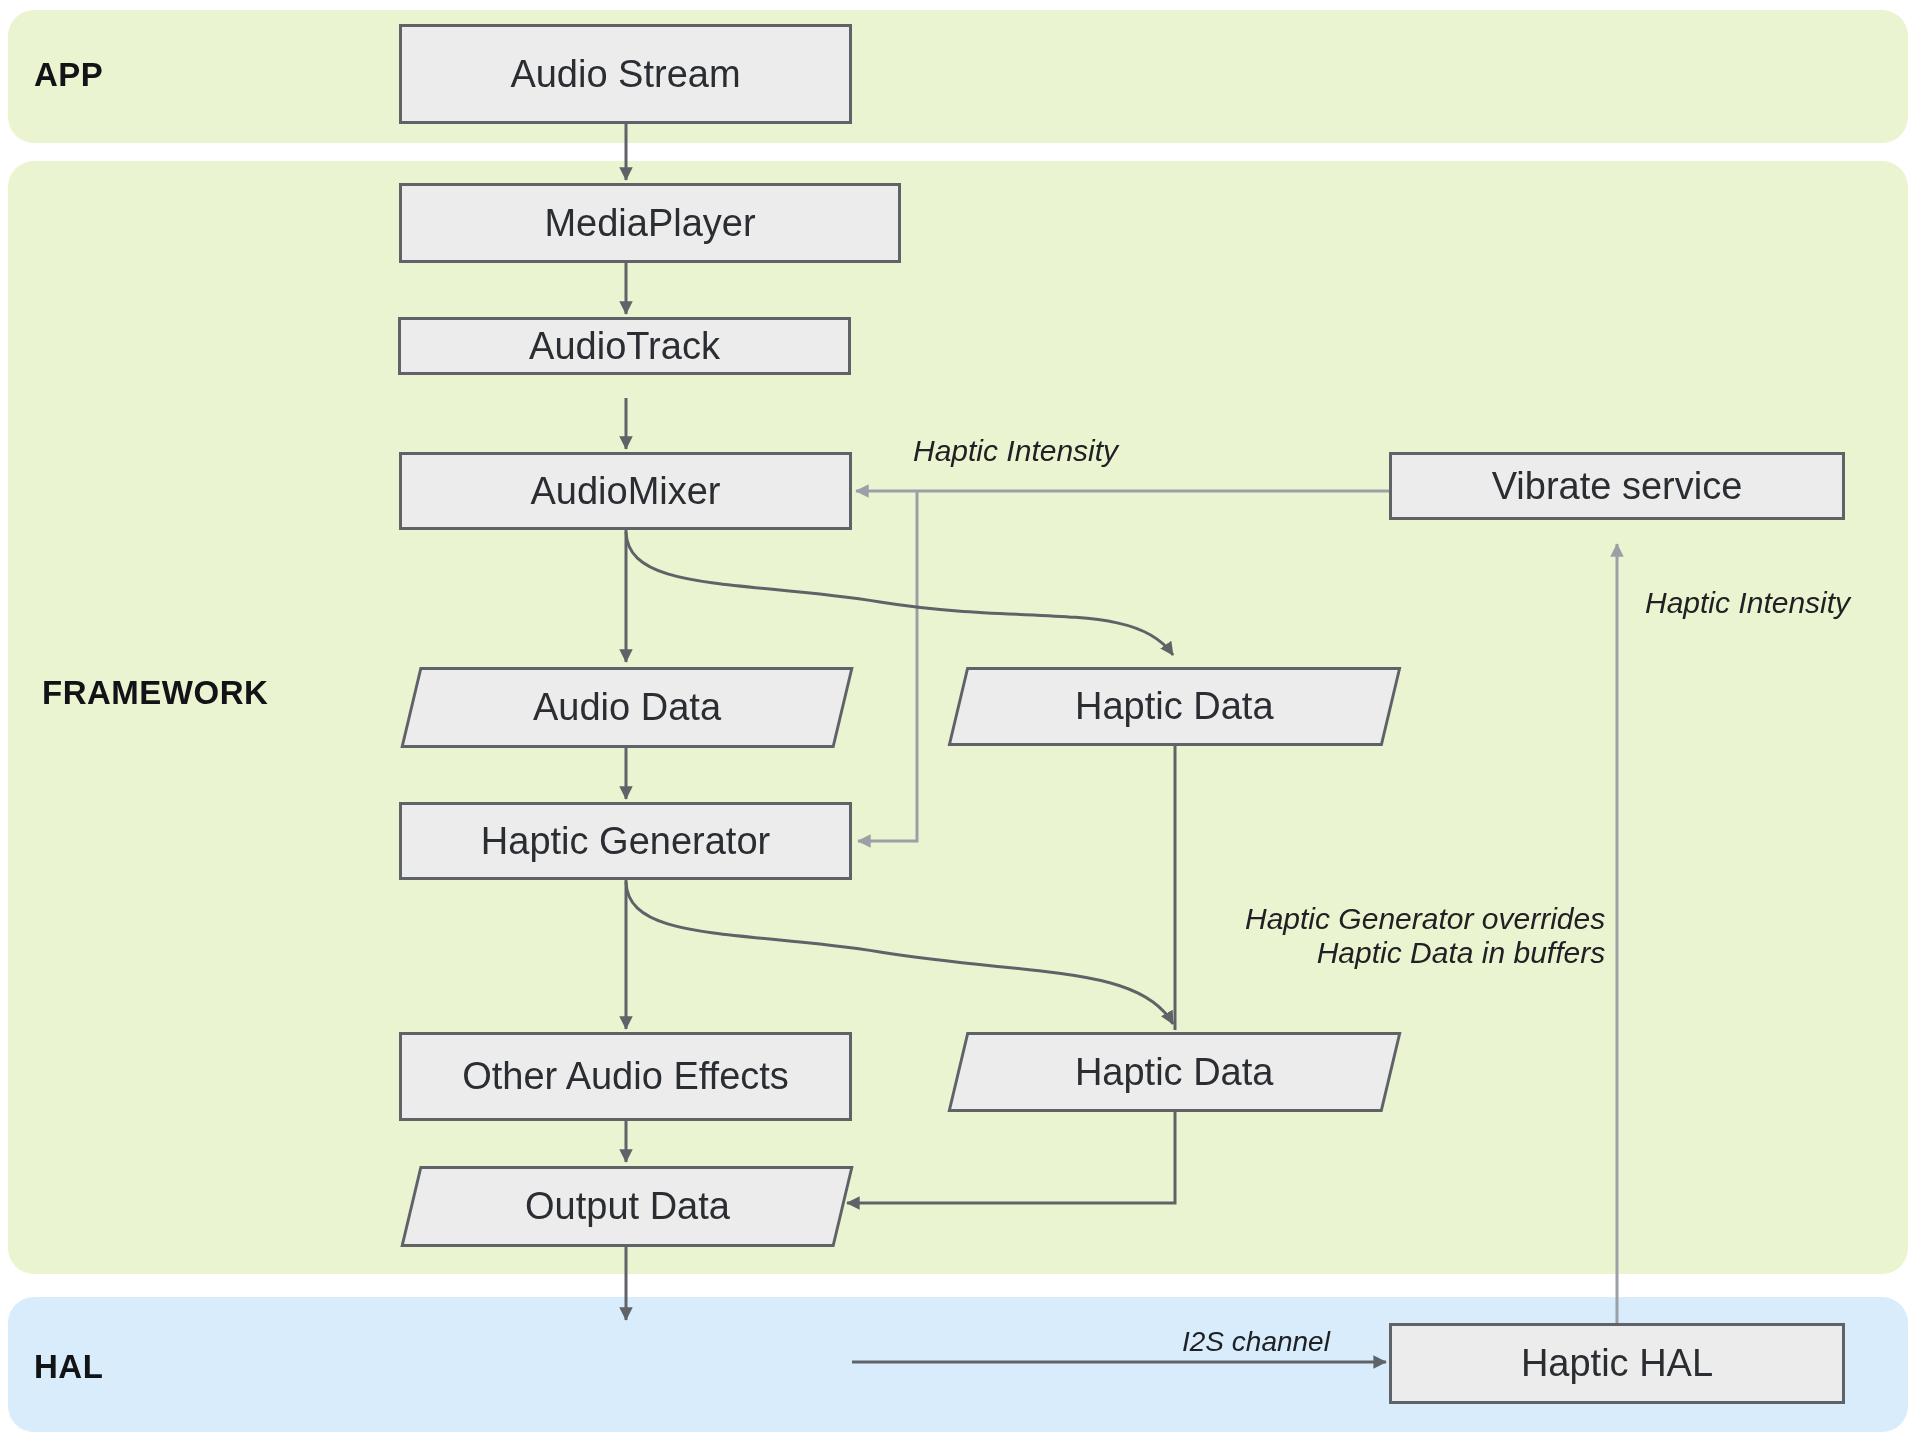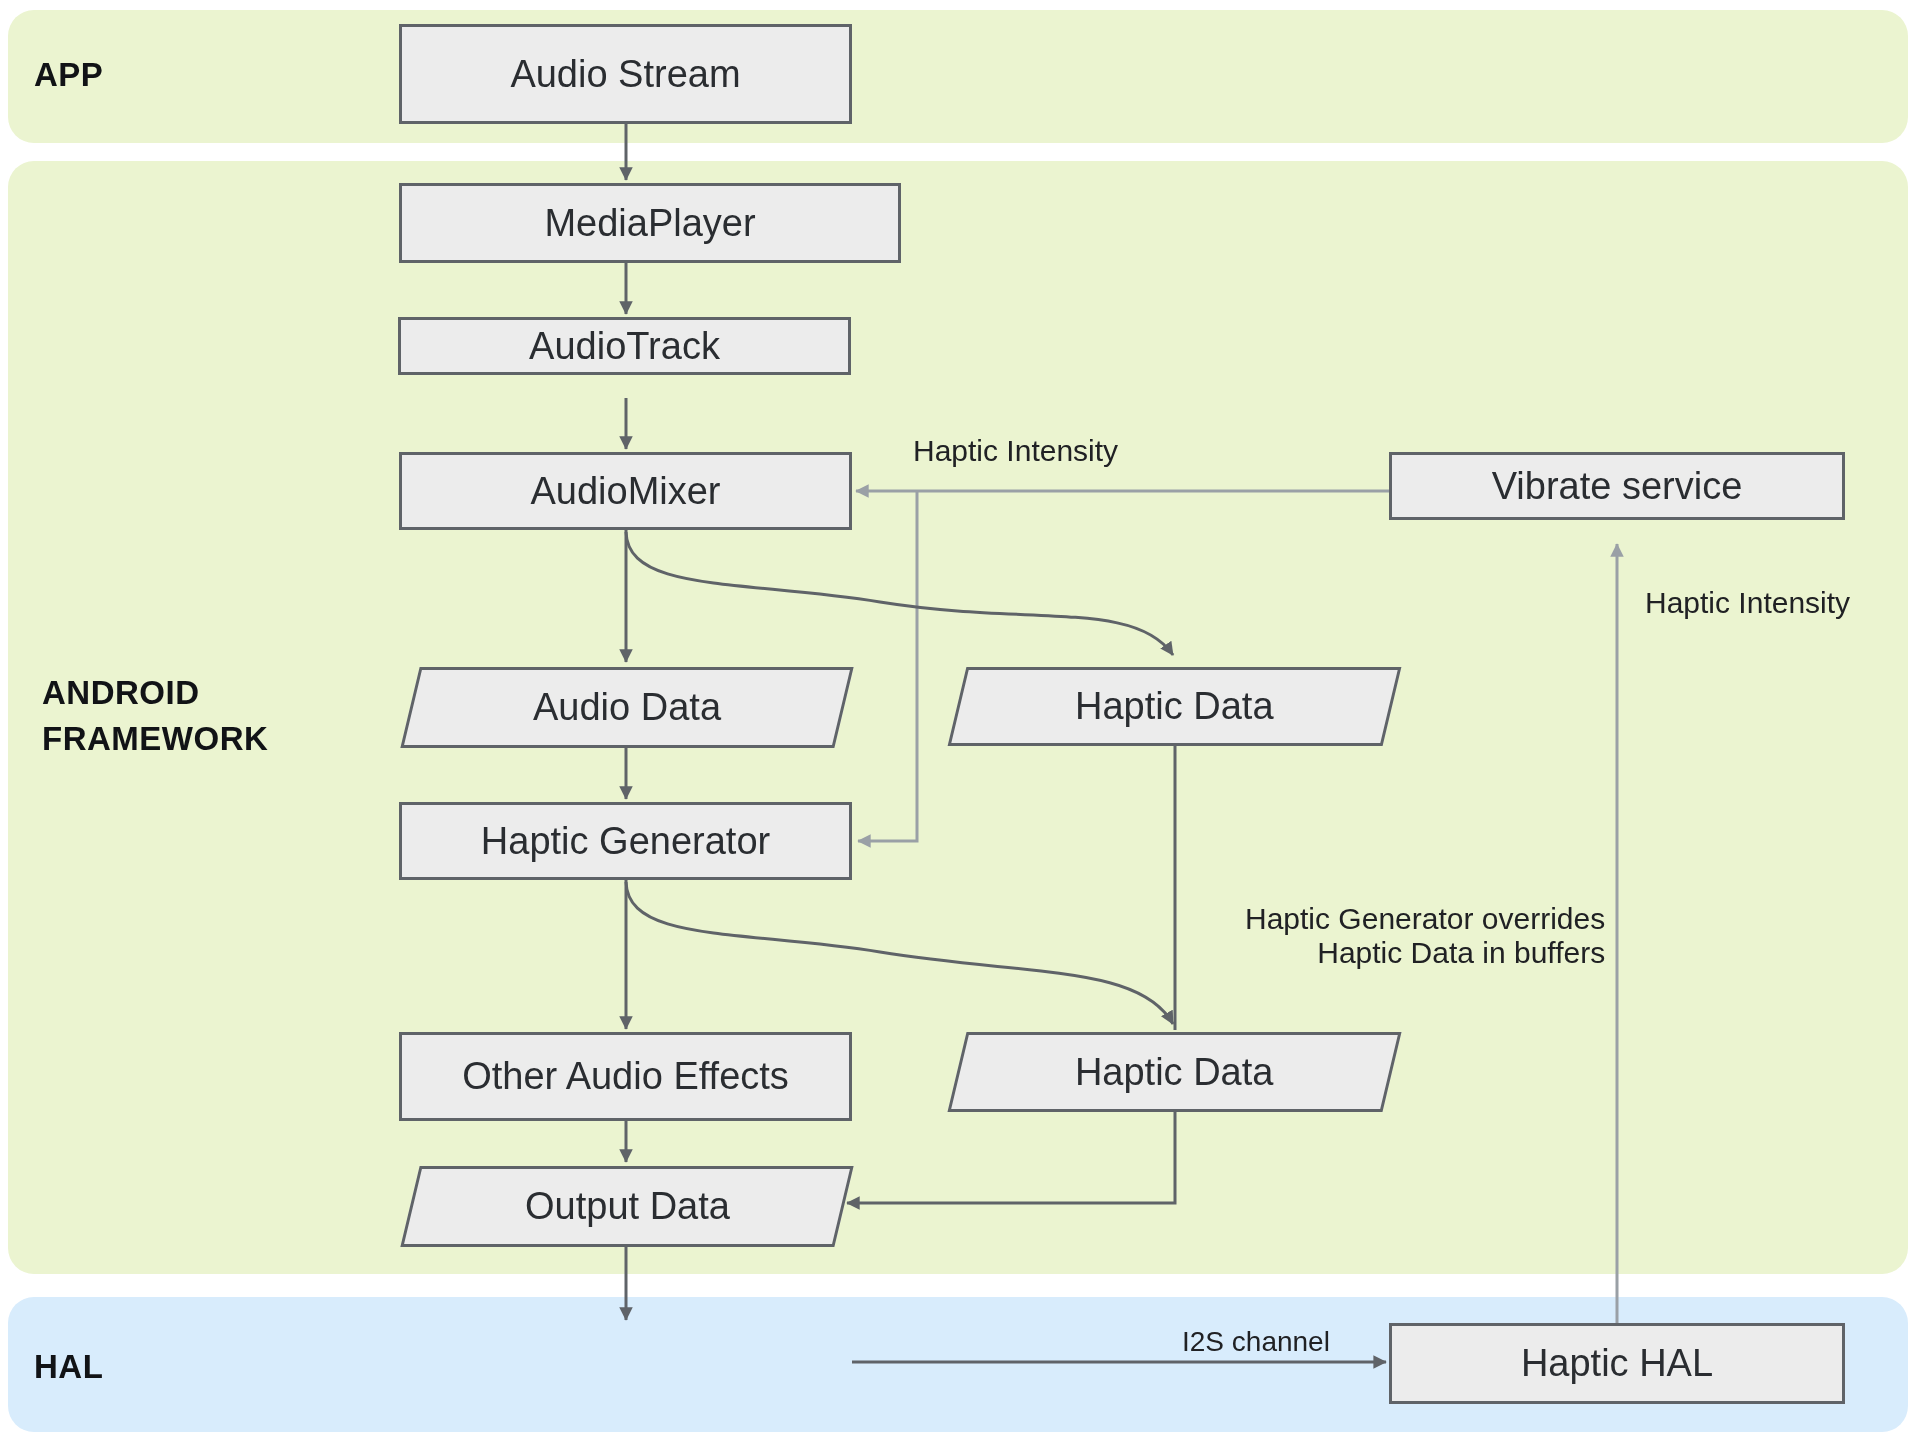--- a/index.html
+++ b/index.html
@@ -13,40 +13,39 @@
   .band{position:absolute;left:8px;width:1900px;border-radius:26px;}
   .band.green{background:var(--band-green);}
   .band.blue{background:var(--band-blue);}
   .band-label{position:absolute;font-size:33px;font-weight:700;color:var(--label-black);
     line-height:46px;letter-spacing:0.5px;}
   .node{position:absolute;box-sizing:border-box;background:var(--node-fill);
     border:3px solid var(--node-border);display:flex;align-items:center;justify-content:center;
     font-size:38px;color:#2a2d31;}
   .pgram{transform:skewX(-13.4deg);}
   .pgram > span{transform:skewX(13.4deg);}
-  .note{position:absolute;font-size:30px;color:var(--text-dark);line-height:34px;white-space:nowrap;}
+  .note{position:absolute;font-size:30px;color:var(--text-dark);line-height:34px;white-space:nowrap;font-style:italic;}
   .note.small{font-size:28px;}
   svg#connectors{position:absolute;left:0;top:0;}
   .edge-dark{stroke:var(--arrow-dark);stroke-width:3;fill:none;}
   .edge-gray{stroke:var(--arrow-gray);stroke-width:3;fill:none;}
   #arrow-dark path{fill:var(--arrow-dark);}
   #arrow-gray path{fill:var(--arrow-gray);}
 </style>
 </head>
 <body>
 
 <div id="canvas">
 
   <div class="band green" style="top:10px;height:133px;"></div>
   <div class="band green" style="top:161px;height:1113px;"></div>
   <div class="band blue" style="top:1297px;height:135px;"></div>
 
   <div class="band-label" style="left:34px;top:52px;">APP</div>
   <div class="band-label" style="left:42px;top:670px;">
-    <div>ANDROID</div>
     <div>FRAMEWORK</div>
   </div>
   <div class="band-label" style="left:34px;top:1344px;">HAL</div>
 
   <svg id="connectors" width="1916" height="1435" viewBox="0 0 1916 1435">
     <defs>
       <marker id="arrow-dark" viewBox="0 0 8 8" refX="7.5" refY="4" markerWidth="4.5" markerHeight="4.5" orient="auto-start-reverse" markerUnits="strokeWidth">
         <path d="M0,0 L8,4 L0,8 Z"></path>
       </marker>
       <marker id="arrow-gray" viewBox="0 0 8 8" refX="7.5" refY="4" markerWidth="4.5" markerHeight="4.5" orient="auto-start-reverse" markerUnits="strokeWidth">

